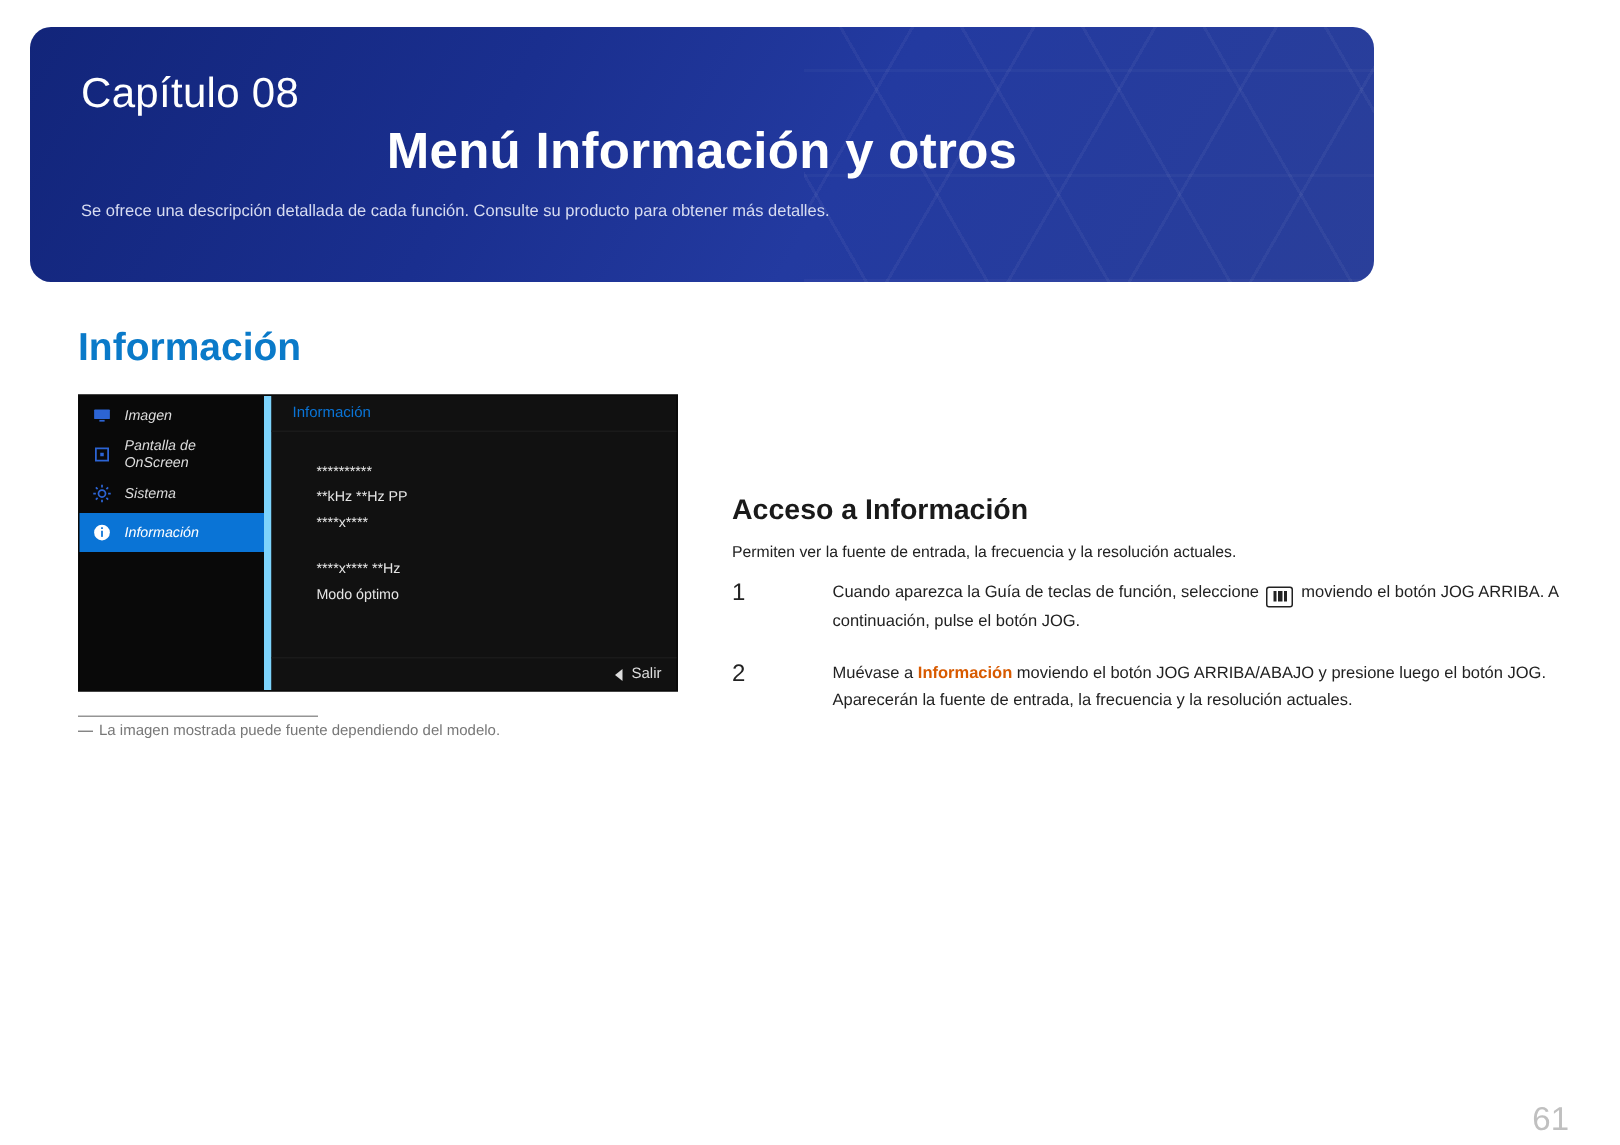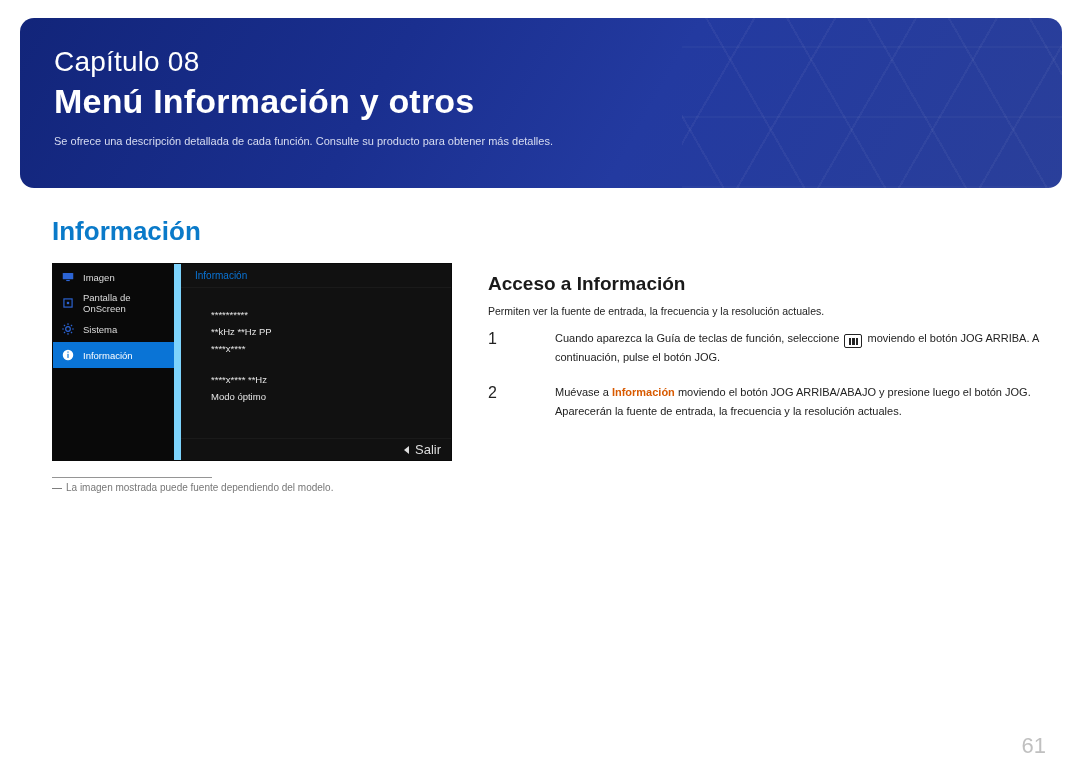--- a/index.html
+++ b/index.html
@@ -11,21 +11,21 @@
     position: relative;
     overflow: hidden;
   }
   .page {
     width: 1080px;
     height: 763px;
     position: relative;
     padding: 0;
   }
   .hero {
-    width: 1042px;
+    width: 896px;
     height: 170px;
     margin: 18px 20px 0 20px;
     border-radius: 14px;
     background: linear-gradient(120deg, #12257a 0%, #1a2f8f 35%, #233aa0 60%, #2a3f9a 100%);
     position: relative;
     overflow: hidden;
     color: #fff;
     padding: 28px 34px 20px 34px;
   }
   .hero::before, .hero::after {
@@ -45,31 +45,32 @@
     font-size: 28px;
     font-weight: 500;
     letter-spacing: 0.2px;
     margin-bottom: 4px;
   }
   .hero-title {
     font-size: 34px;
     font-weight: 700;
     letter-spacing: 0.2px;
     margin-bottom: 14px;
+    text-align: center;
   }
   .hero-sub {
     font-size: 11px;
     color: #d7dcf1;
     font-weight: 400;
   }
   .content {
     padding: 28px 40px 0 52px;
     display: flex;
     gap: 36px;
-    align-items: center;
+    align-items: flex-end;
   }
   .left-col { width: 400px; flex: 0 0 400px; }
   .right-col { flex: 1; }
   .section-title-accent {
     color: #0a7ac9;
     font-size: 26px;
     font-weight: 700;
     margin-bottom: 16px;
   }
   .section-title-dark {
@@ -84,21 +85,22 @@
     background: #000;
     border: 1px solid #0a0a0a;
     display: flex;
     position: relative;
     font-size: 10px;
     color: #e5e5e5;
   }
   .osd-nav {
     width: 128px;
     background: #090909;
-    border-right: 7px solid #7dd3fc;
+    border-right: 5px solid #7dd3fc;
+    font-style: italic;
   }
   .osd-nav-item {
     display: flex;
     align-items: center;
     height: 26px;
     padding: 0 8px;
     gap: 8px;
     color: #ddd;
     font-size: 9.5px;
   }
@@ -134,21 +136,21 @@
     flex: 1;
   }
   .osd-footer {
     height: 22px;
     display: flex;
     justify-content: flex-end;
     align-items: center;
     gap: 6px;
     padding-right: 10px;
     color: #ddd;
-    font-size: 13px;
+    font-size: 10px;
     border-top: 1px solid #1a1a1a;
   }
   .tri-left {
     width: 0; height: 0;
     border-top: 4px solid transparent;
     border-bottom: 4px solid transparent;
     border-right: 5px solid #ddd;
   }
   .footnote-rule {
     width: 160px;

